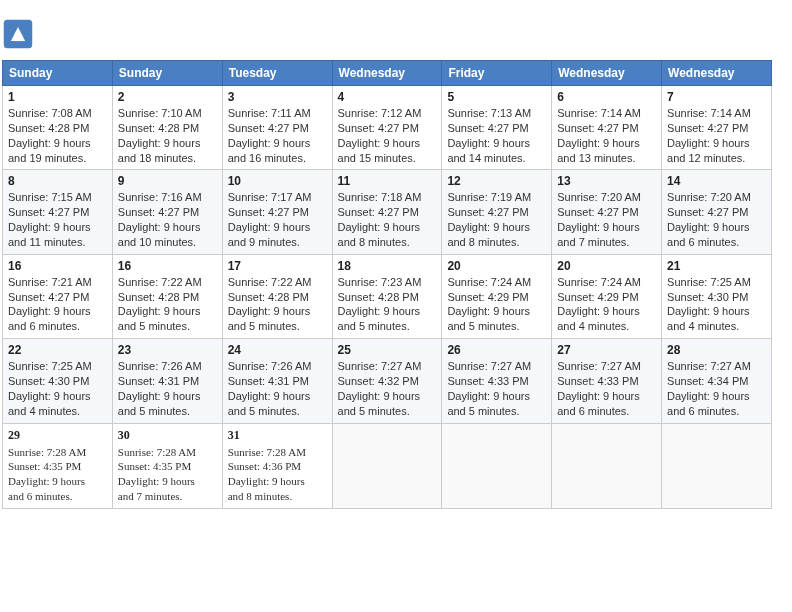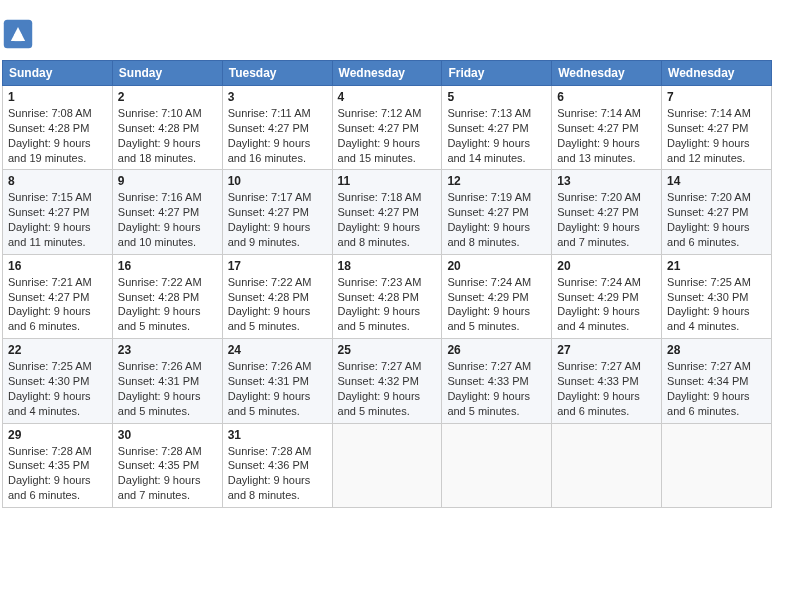--- a/index.html
+++ b/index.html
@@ -94,20 +94,21 @@
     .day-info {
       font-size: 11px;
       color: #333;
       line-height: 1.35;
     }
     .empty-cell {
       background: #f9f9f9 !important;
     }
     .last-row td {
       height: 70px;
+      font-family: Liberation Serif, serif;
     }
   </style>
 </head>
 <body>
 
 <div class="page">
   <div class="header">
     <div class="logo">
       <svg class="logo-icon" viewBox="0 0 36 36">
         <rect x="2" y="2" width="32" height="32" rx="4" fill="#4a7fc1"></rect>

